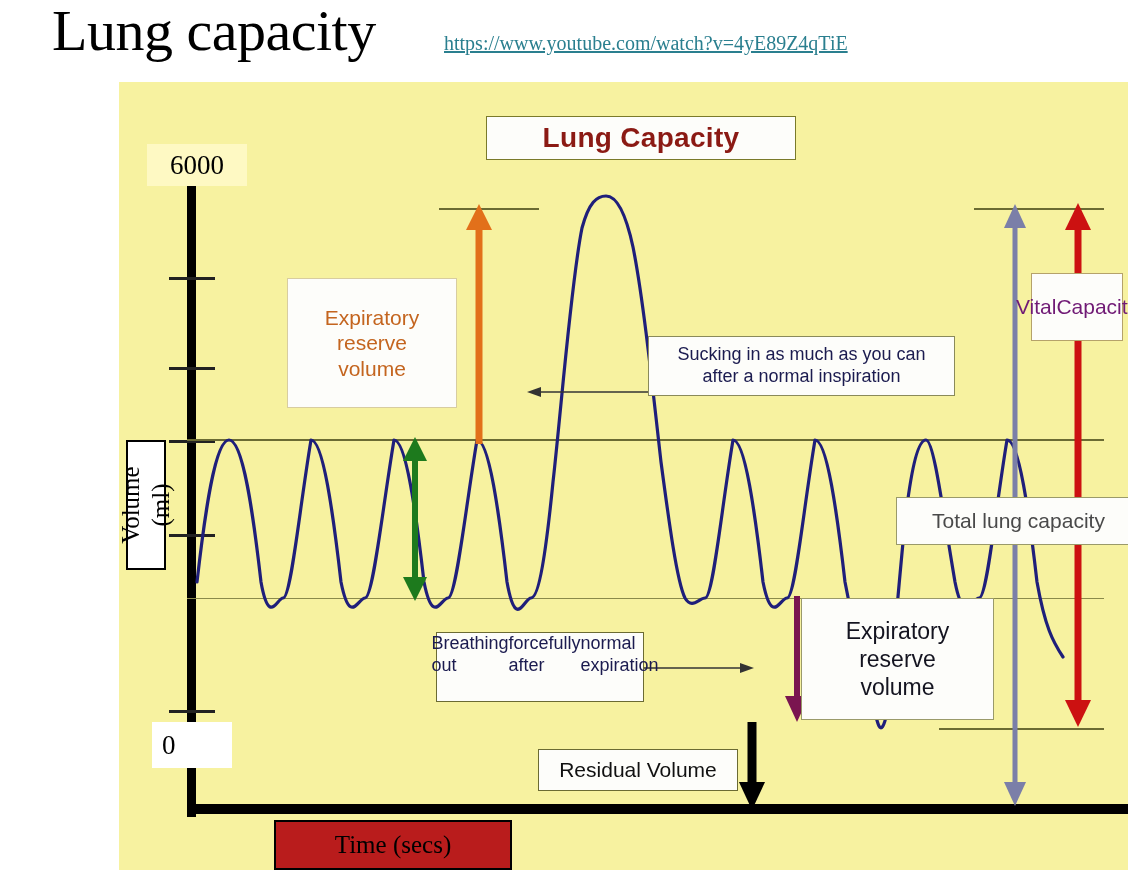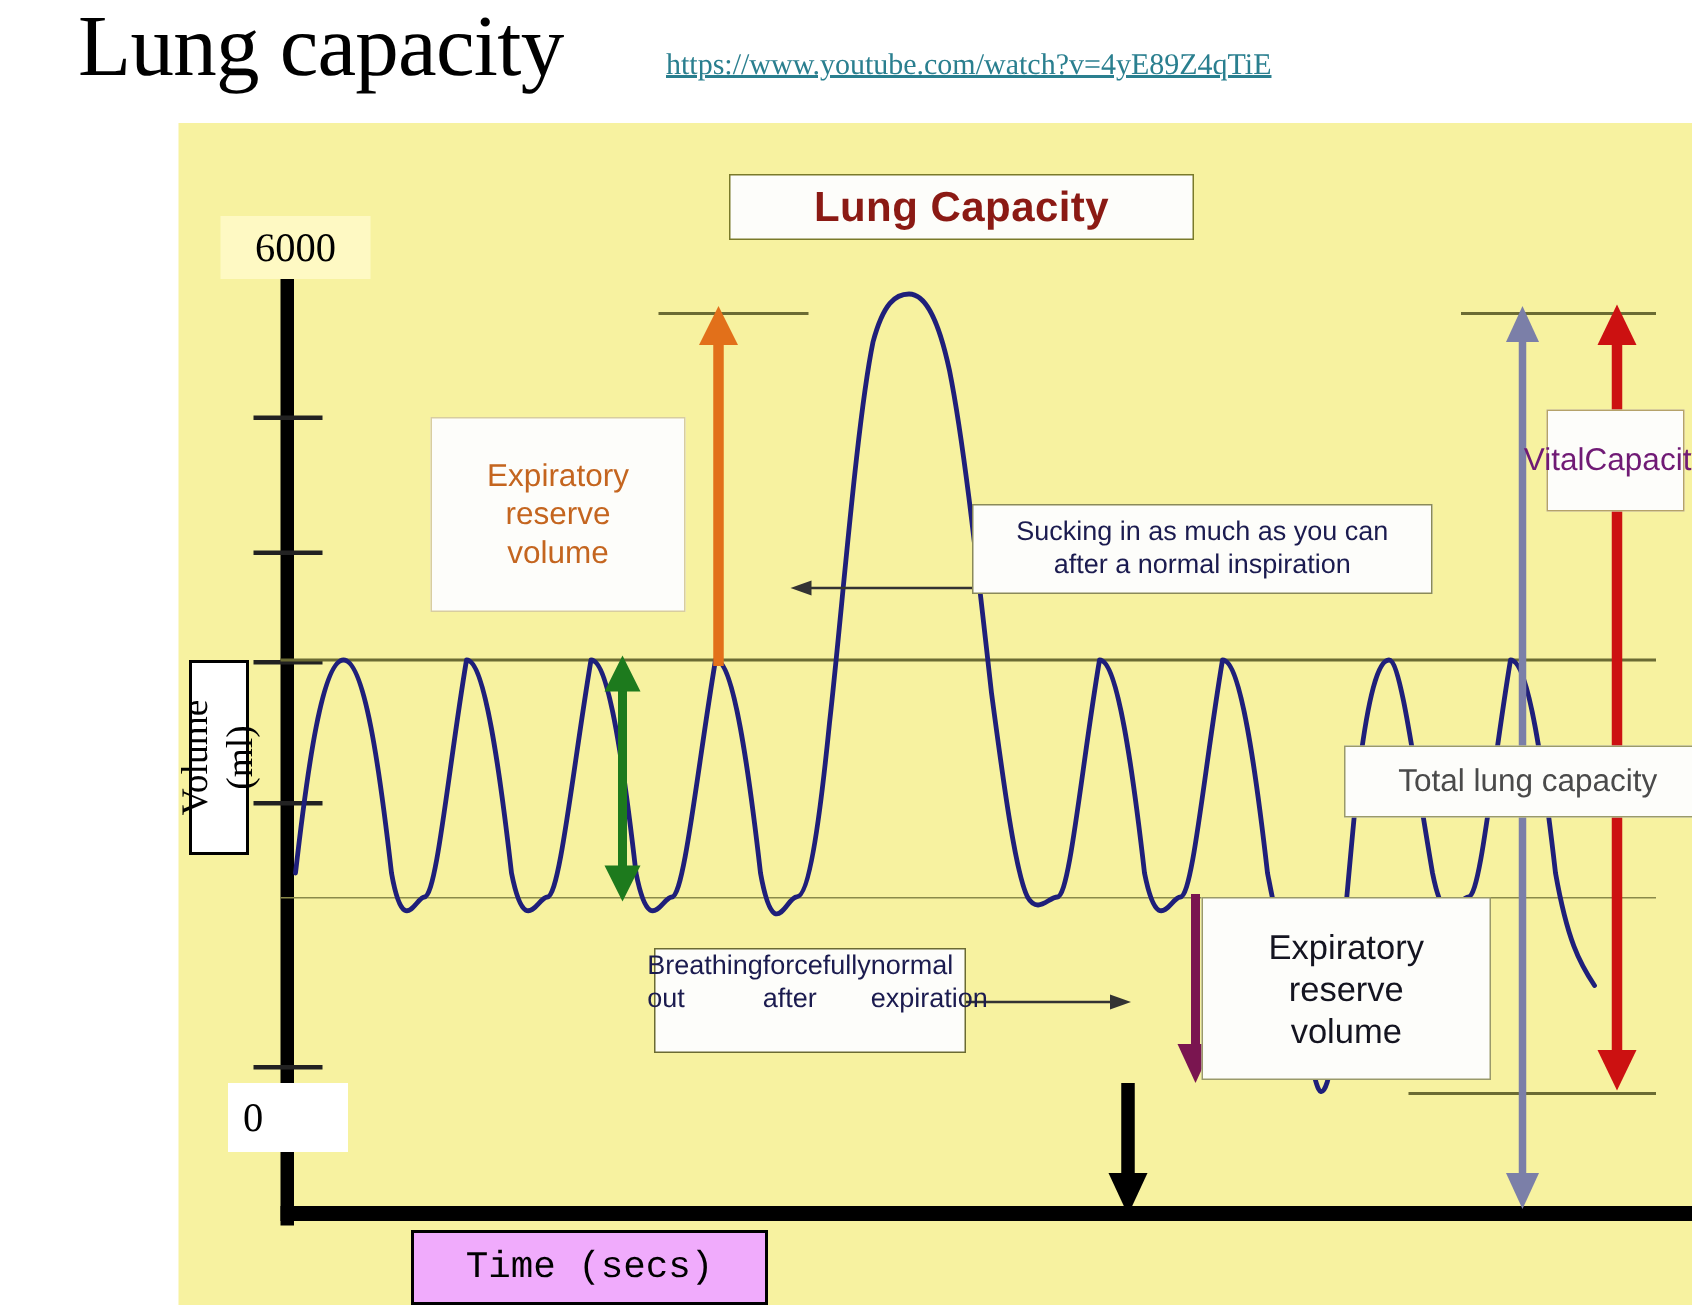--- a/index.html
+++ b/index.html
@@ -122,22 +122,22 @@
     border: 2.5px solid #000000;
     background: #ffffff;
     transform: rotate(-90deg);
     font-family: "Liberation Serif", serif;
     font-size: 25px;
     color: #000000;
   }
   #label-time-axis {
     left: 155px; top: 738px; width: 238px; height: 50px;
     border: 2.5px solid #000000;
-    background: #f0abfc;
-    font-family: Liberation Mono, monospace;
+    background: #b91c1c;
+    font-family: Liberation Serif, serif;
     font-size: 25px;
     color: #000000;
   }
 
   #label-irv {
     left: 168px; top: 196px; width: 170px; height: 130px;
     border: 1.5px solid #d8cda0;
     color: #c4651f;
     font-size: 21px;
     flex-direction: column;
@@ -339,15 +339,16 @@
       <span>volume</span>
     </div>
 
     <div class="box" id="label-tlc">Total lung capacity</div>
 
     <div class="box" id="label-vital">
       <span>Vital</span>
       <span>Capacity</span>
     </div>
 
+    <div class="box" id="label-residual">Residual Volume</div>
 
   </div>
 </div>
 
 </body></html>

